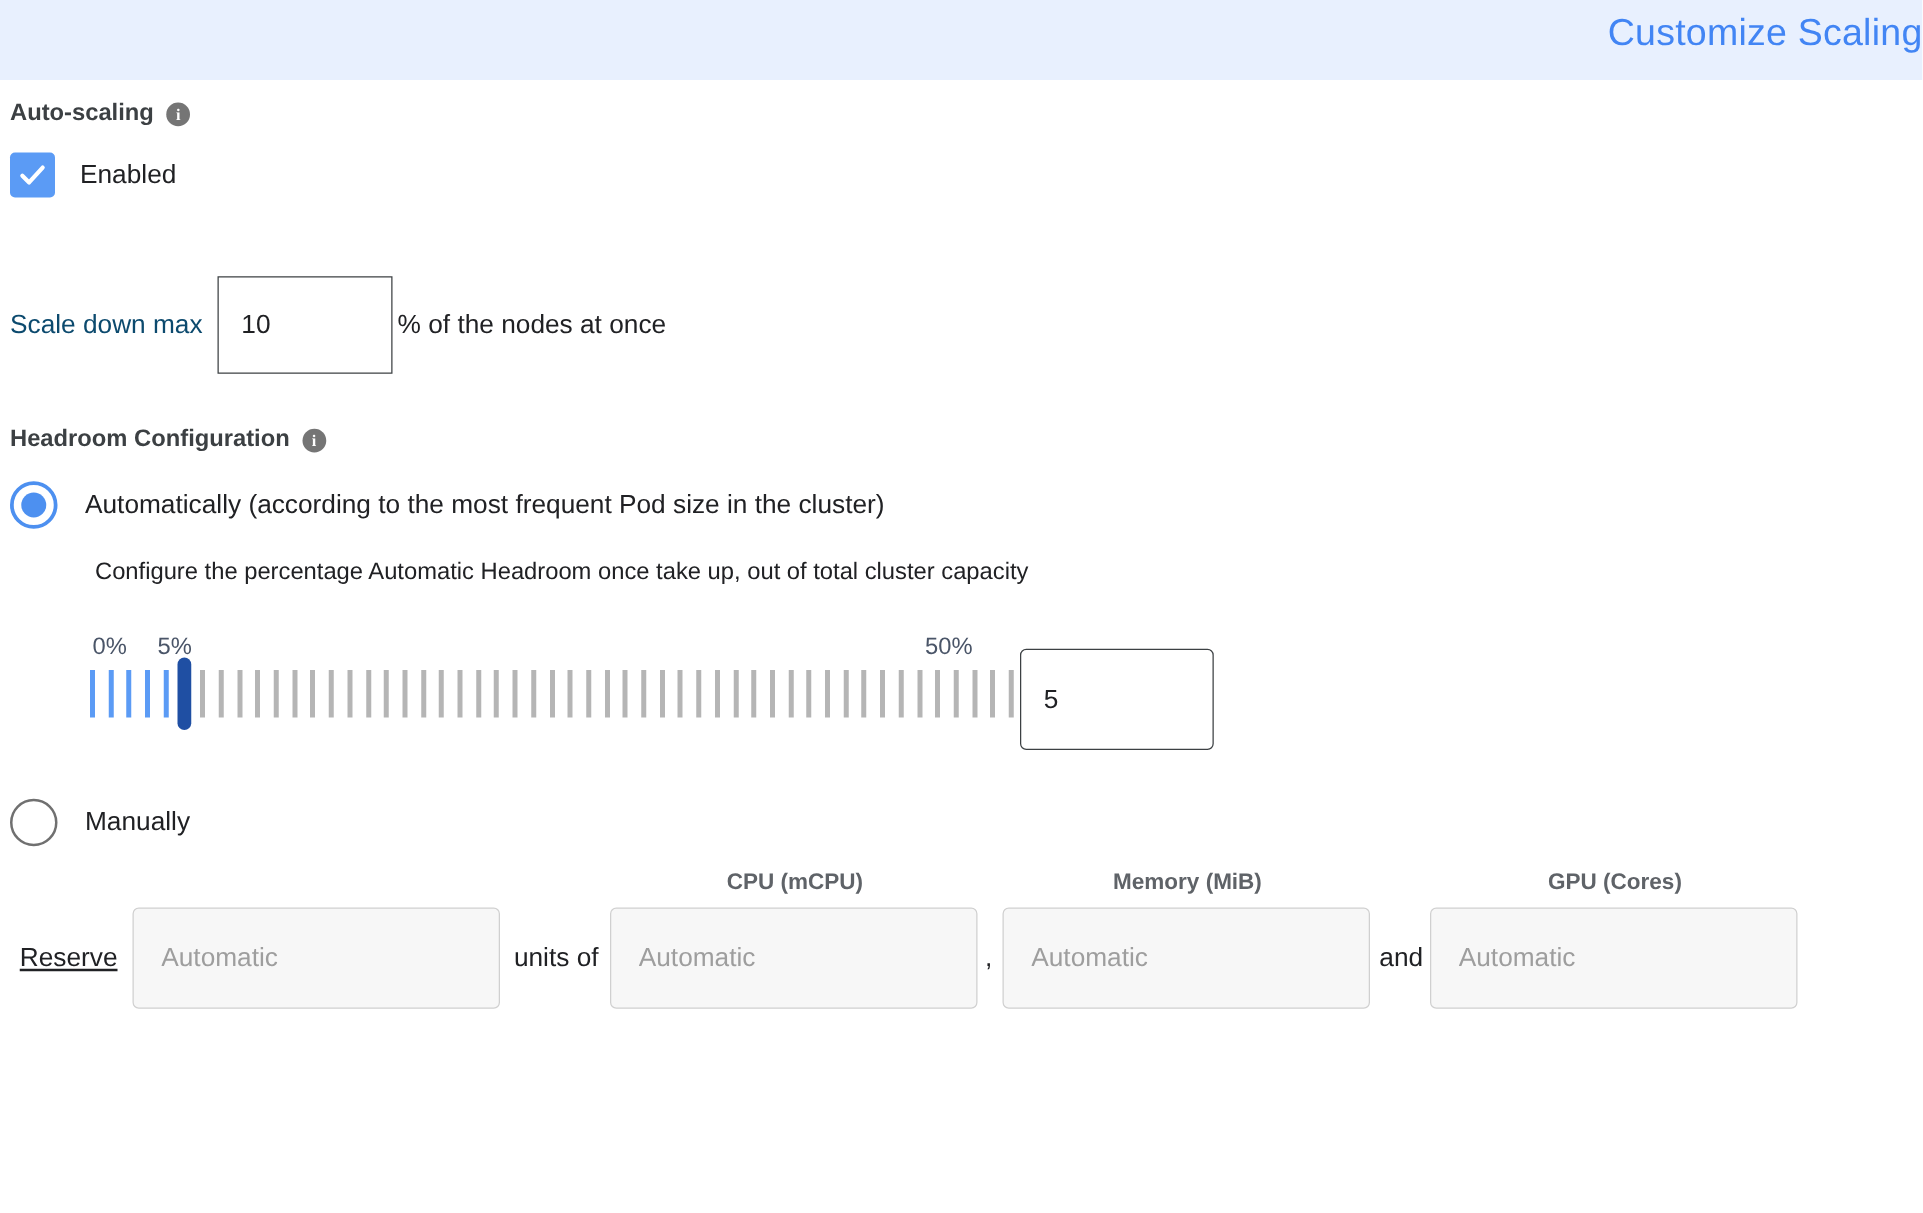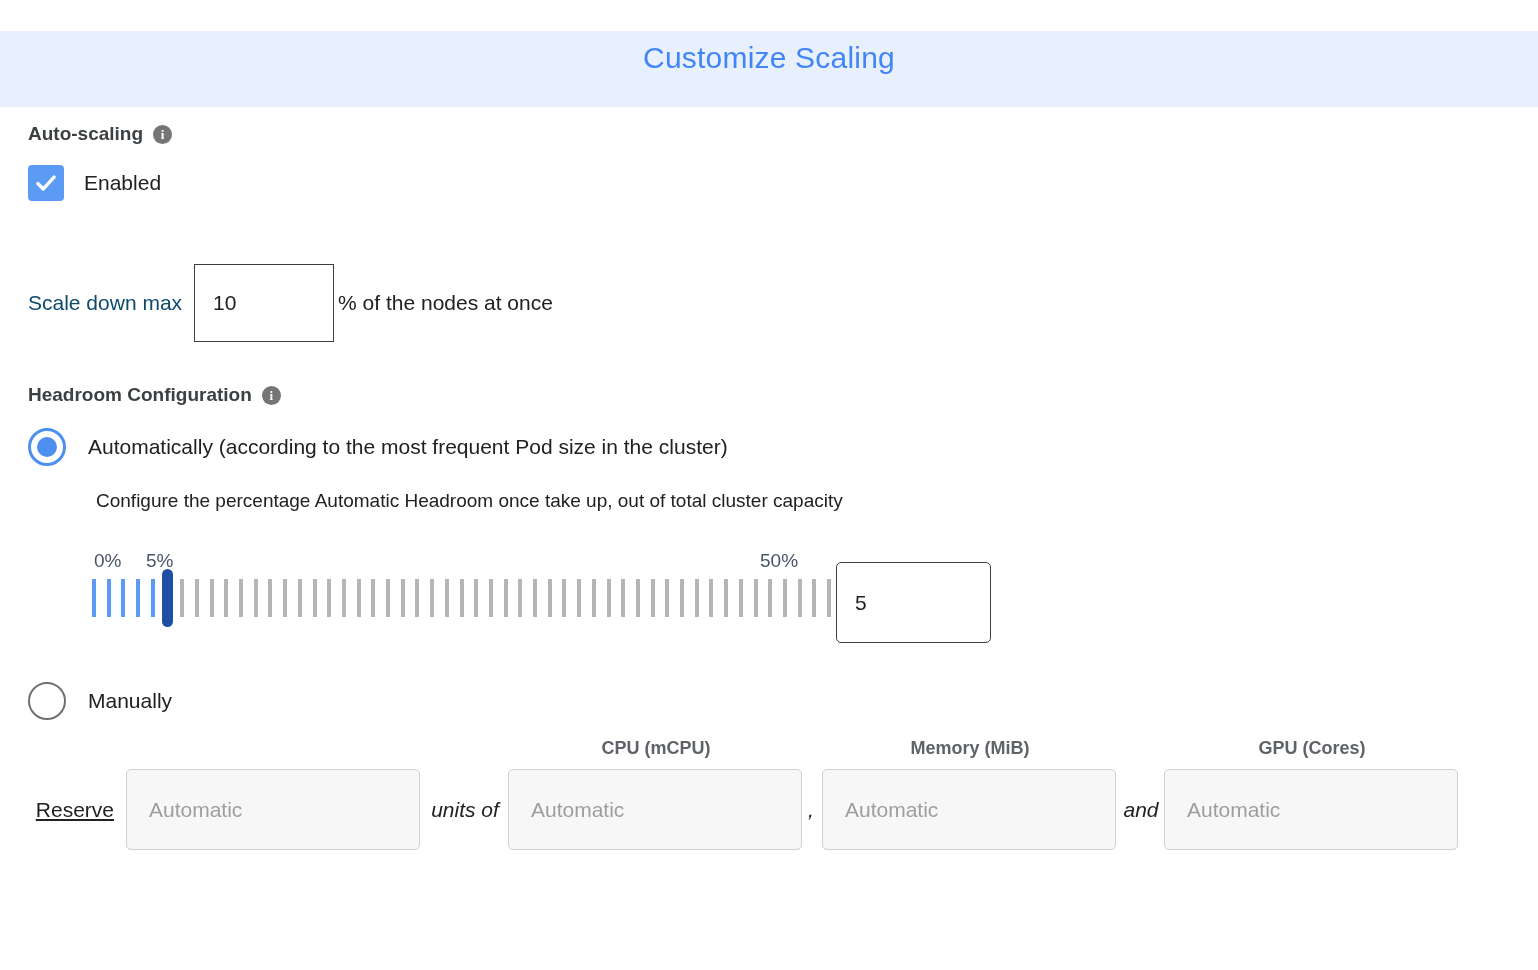--- a/index.html
+++ b/index.html
@@ -12,38 +12,37 @@
     width: 1538px;
     height: 970px;
     font-family: "Liberation Sans", sans-serif;
     color: #202124;
     overflow: hidden;
     position: relative;
   }
 
   
   .header {
-    height: 76px;
+    height: 64px;
     background: #e8f0fe;
     display: flex;
     align-items: flex-start;
-    justify-content: center;
+    justify-content: flex-end;
     padding-top: 10px;
-    margin-top: 31px;
   }
   .header-title {
     font-size: 30px;
     color: #4285f4;
     font-weight: 400;
     letter-spacing: 0.2px;
   }
 
   
   .content {
-    padding: 0 28px;
+    padding: 0 8px;
     position: relative;
   }
 
   .section-title-row {
     display: flex;
     align-items: center;
     gap: 10px;
   }
   .section-title {
     font-size: 19px;
@@ -241,21 +240,20 @@
     font-size: 21px;
     color: #202124;
     text-align: right;
     padding-right: 12px;
     text-decoration: underline;
   }
   .join-word {
     font-size: 21px;
     color: #202124;
     text-align: center;
-    font-style: italic;
   }
   .join-word.comma {
     text-align: left;
     padding-left: 4px;
   }
   .auto-input {
     height: 81px;
     border: 1.5px solid #d0d0d0;
     border-radius: 5px;
     background: #f7f7f7;

